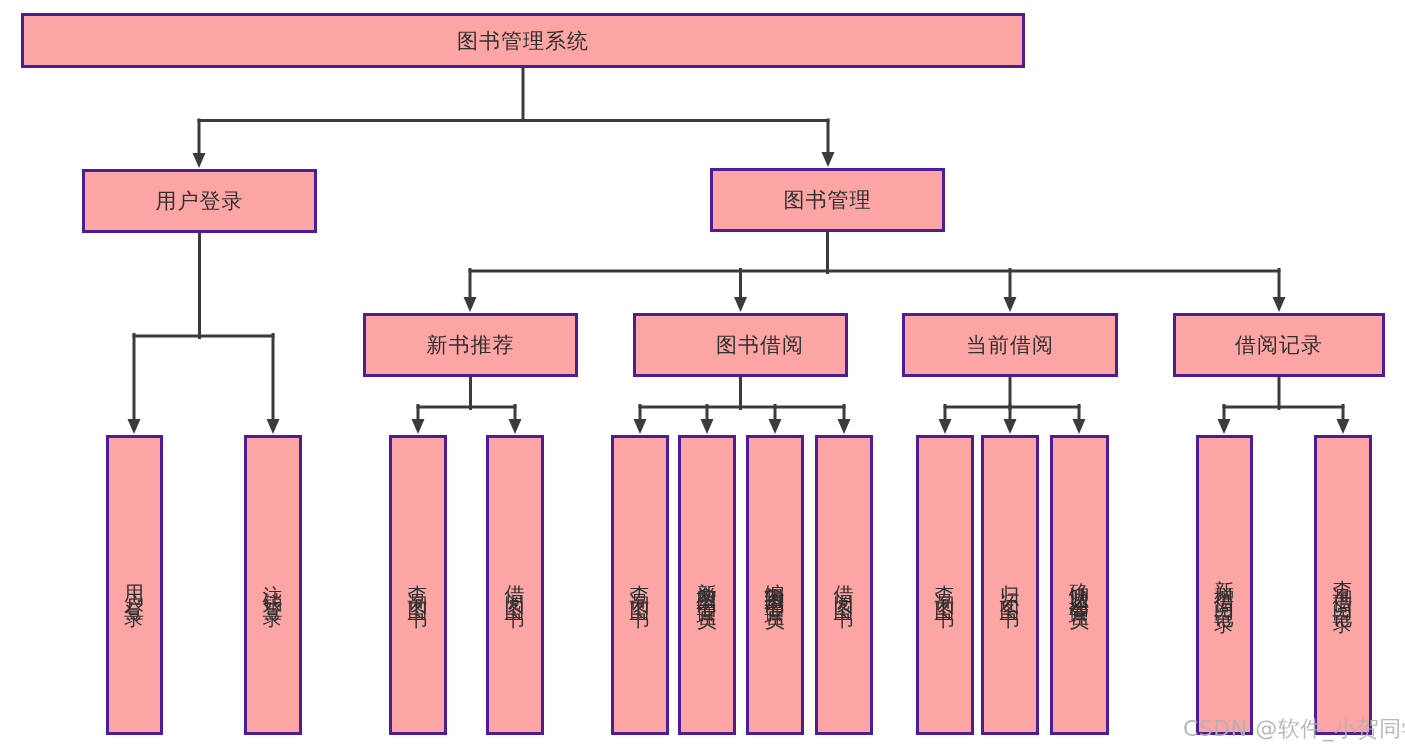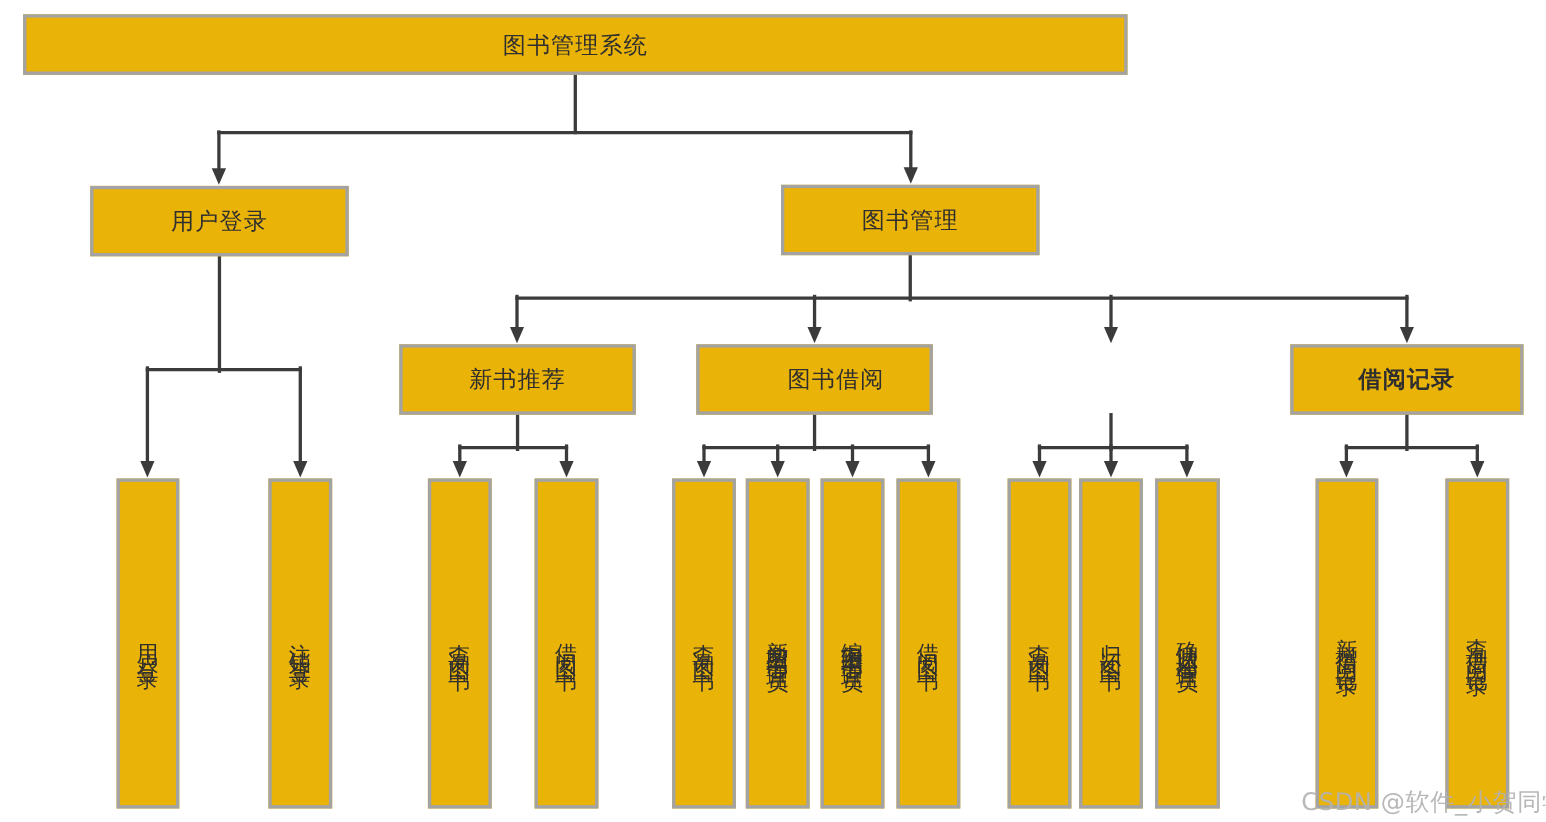--- a/index.html
+++ b/index.html
@@ -4,22 +4,22 @@
 <style>
   html,body{margin:0;padding:0;background:#ffffff;}
   body{
     width:1405px;height:747px;position:relative;overflow:hidden;
     font-family:"DejaVu Sans","Liberation Sans",sans-serif;
     color:#2f2f2f;
   }
   .canvas{position:absolute;inset:0;width:1405px;height:747px;}
   .connector-layer{position:absolute;left:0;top:0;z-index:0;pointer-events:none;}
   .node{
-    position:absolute;box-sizing:border-box;background:#eab308;
-    border:3px solid #a3a3a3;display:flex;align-items:center;justify-content:center;
+    position:absolute;box-sizing:border-box;background:#fca5a5;
+    border:3px solid #4c1d95;display:flex;align-items:center;justify-content:center;
     z-index:1;
   }
   .hbox{font-size:21px;letter-spacing:1px;white-space:nowrap;}
   .vbox .vlabel{
     writing-mode:vertical-rl;text-orientation:mixed;
     font-size:20px;letter-spacing:8px;line-height:1;white-space:nowrap;
   }
   .watermark{
     position:absolute;left:1183px;top:714px;z-index:3;
     font-size:22px;letter-spacing:0.5px;color:rgba(178,178,178,0.92);
@@ -92,21 +92,24 @@
   <div class="node hbox" style="left:710px;top:168px;width:235px;height:64px;">
     <span>图书管理</span>
   </div>
 
   <div class="node hbox" style="left:363px;top:313px;width:215px;height:64px;">
     <span>新书推荐</span>
   </div>
   <div class="node hbox" style="left:633px;top:313px;width:215px;height:64px;padding-left:39px;">
     <span>图书借阅</span>
   </div>
-  <div class="node hbox" style="left:1173px;top:313px;width:212px;height:64px;font-weight:bold;">
+  <div class="node hbox" style="left:902px;top:313px;width:216px;height:64px;">
+    <span>当前借阅</span>
+  </div>
+  <div class="node hbox" style="left:1173px;top:313px;width:212px;height:64px;">
     <span>借阅记录</span>
   </div>
 
   <div class="node vbox" style="left:106px;top:435px;width:57px;height:300px;">
     <span class="vlabel">用户登录</span>
   </div>
   <div class="node vbox" style="left:244px;top:435px;width:58px;height:300px;">
     <span class="vlabel">注销登录</span>
   </div>
 

